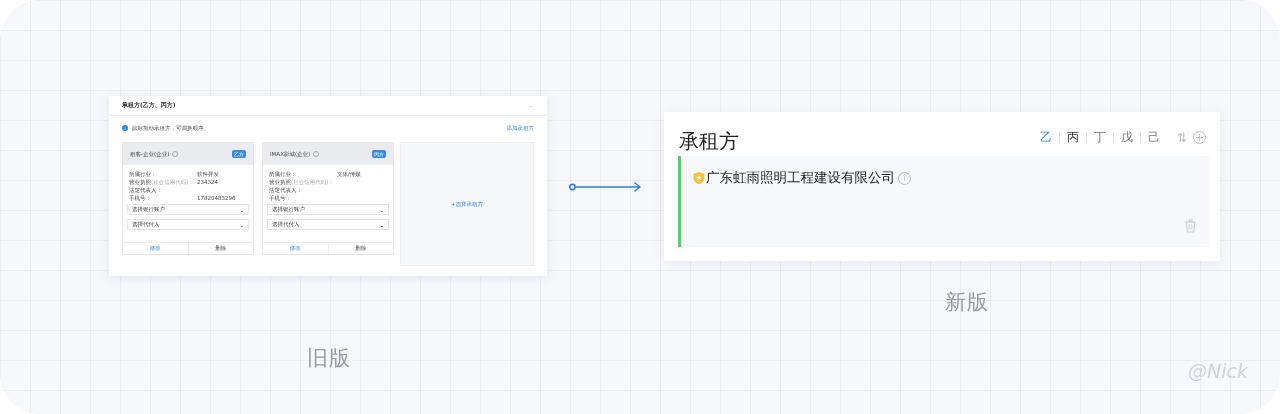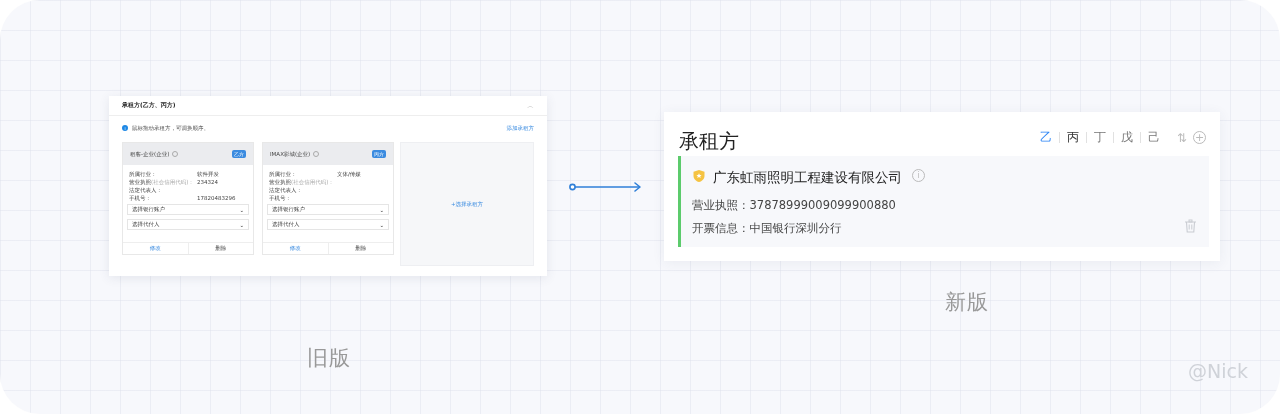--- a/index.html
+++ b/index.html
@@ -86,29 +86,29 @@
   .new-tab.active { color: #2f86f5; }
   .new-sep { width: 1px; height: 11px; background: #e1e1e1; }
   .new-sort { color: #bbb; margin-left: 10px; font-size: 12px; }
   .new-add { margin-left: 6px; width: 13px; height: 13px; border: 1px solid #bbb; border-radius: 50%;
     display: flex; align-items: center; justify-content: center; color: #bbb; font-size: 11px; line-height: 1; }
 
   .new-item {
     position: absolute; left: 14px; top: 44px; width: 531px; height: 91px;
     background: #f7f8fb; border-left: 3px solid #5ccb6c;
   }
-  .new-company { position: absolute; left: 11px; top: 13px; display: flex; align-items: flex-start; gap: 7px; font-size: 13.5px; color: #222; }
+  .new-company { position: absolute; left: 11px; top: 13px; display: flex; align-items: center; gap: 0; font-size: 13.5px; color: #222; }
   .shield { width: 14px; height: 14px; }
   .info-i { width: 13px; height: 13px; border: 1px solid #bbb; border-radius: 50%; color: #bbb;
     font-size: 8px; display: flex; align-items: center; justify-content: center; margin-left: 3px; }
   .new-line { position: absolute; left: 11px; font-size: 11.5px; color: #444; }
   .new-line .k { color: #444; }
   .trash { position: absolute; right: 12px; top: 63px; width: 13px; height: 14px; }
 
-  .signature { position: absolute; right: 32px; top: 360px; font-size: 19px; color: #cfd2d8; }
+  .signature { position: absolute; right: 32px; top: 360px; font-size: 19px; color: #cfd2d8; font-style: italic; }
 </style>
 </head>
 <body>
 
 <div class="canvas">
 
   <div class="old-panel">
     <div class="old-header">
       <span class="old-title">承租方(乙方、丙方)</span>
       <span class="old-collapse">︿</span>
@@ -230,26 +230,20 @@
 
     <div class="new-item">
       <div class="new-company">
         <svg class="shield" viewBox="0 0 14 14">
           <path d="M7 1 L12.5 2.8 L12.5 7 C12.5 10 10 12.3 7 13 C4 12.3 1.5 10 1.5 7 L1.5 2.8 Z" fill="#f5c342"></path>
           <polygon points="7,4.2 7.8,6 9.6,6.1 8.2,7.3 8.7,9.1 7,8.1 5.3,9.1 5.8,7.3 4.4,6.1 6.2,6" fill="#fff"></polygon>
         </svg>
         <span>广东虹雨照明工程建设有限公司</span>
         <span class="info-i">i</span>
       </div>
-      <div class="new-line" style="top:42px;">
-        <span class="k">营业执照：</span><span>37878999009099900880</span>
-      </div>
-      <div class="new-line" style="top:65px;">
-        <span class="k">开票信息：</span><span>中国银行深圳分行</span>
-      </div>
       <svg class="trash" viewBox="0 0 13 14">
         <line x1="1" y1="3" x2="12" y2="3" stroke="#c9ccd2" stroke-width="1.1"></line>
         <rect x="5" y="1" width="3" height="2" fill="none" stroke="#c9ccd2" stroke-width="1"></rect>
         <path d="M2.5 3 L3.2 13 L9.8 13 L10.5 3" fill="none" stroke="#c9ccd2" stroke-width="1.1"></path>
         <line x1="5.2" y1="5.5" x2="5.2" y2="10.5" stroke="#c9ccd2" stroke-width="1"></line>
         <line x1="7.8" y1="5.5" x2="7.8" y2="10.5" stroke="#c9ccd2" stroke-width="1"></line>
       </svg>
     </div>
   </div>
 

